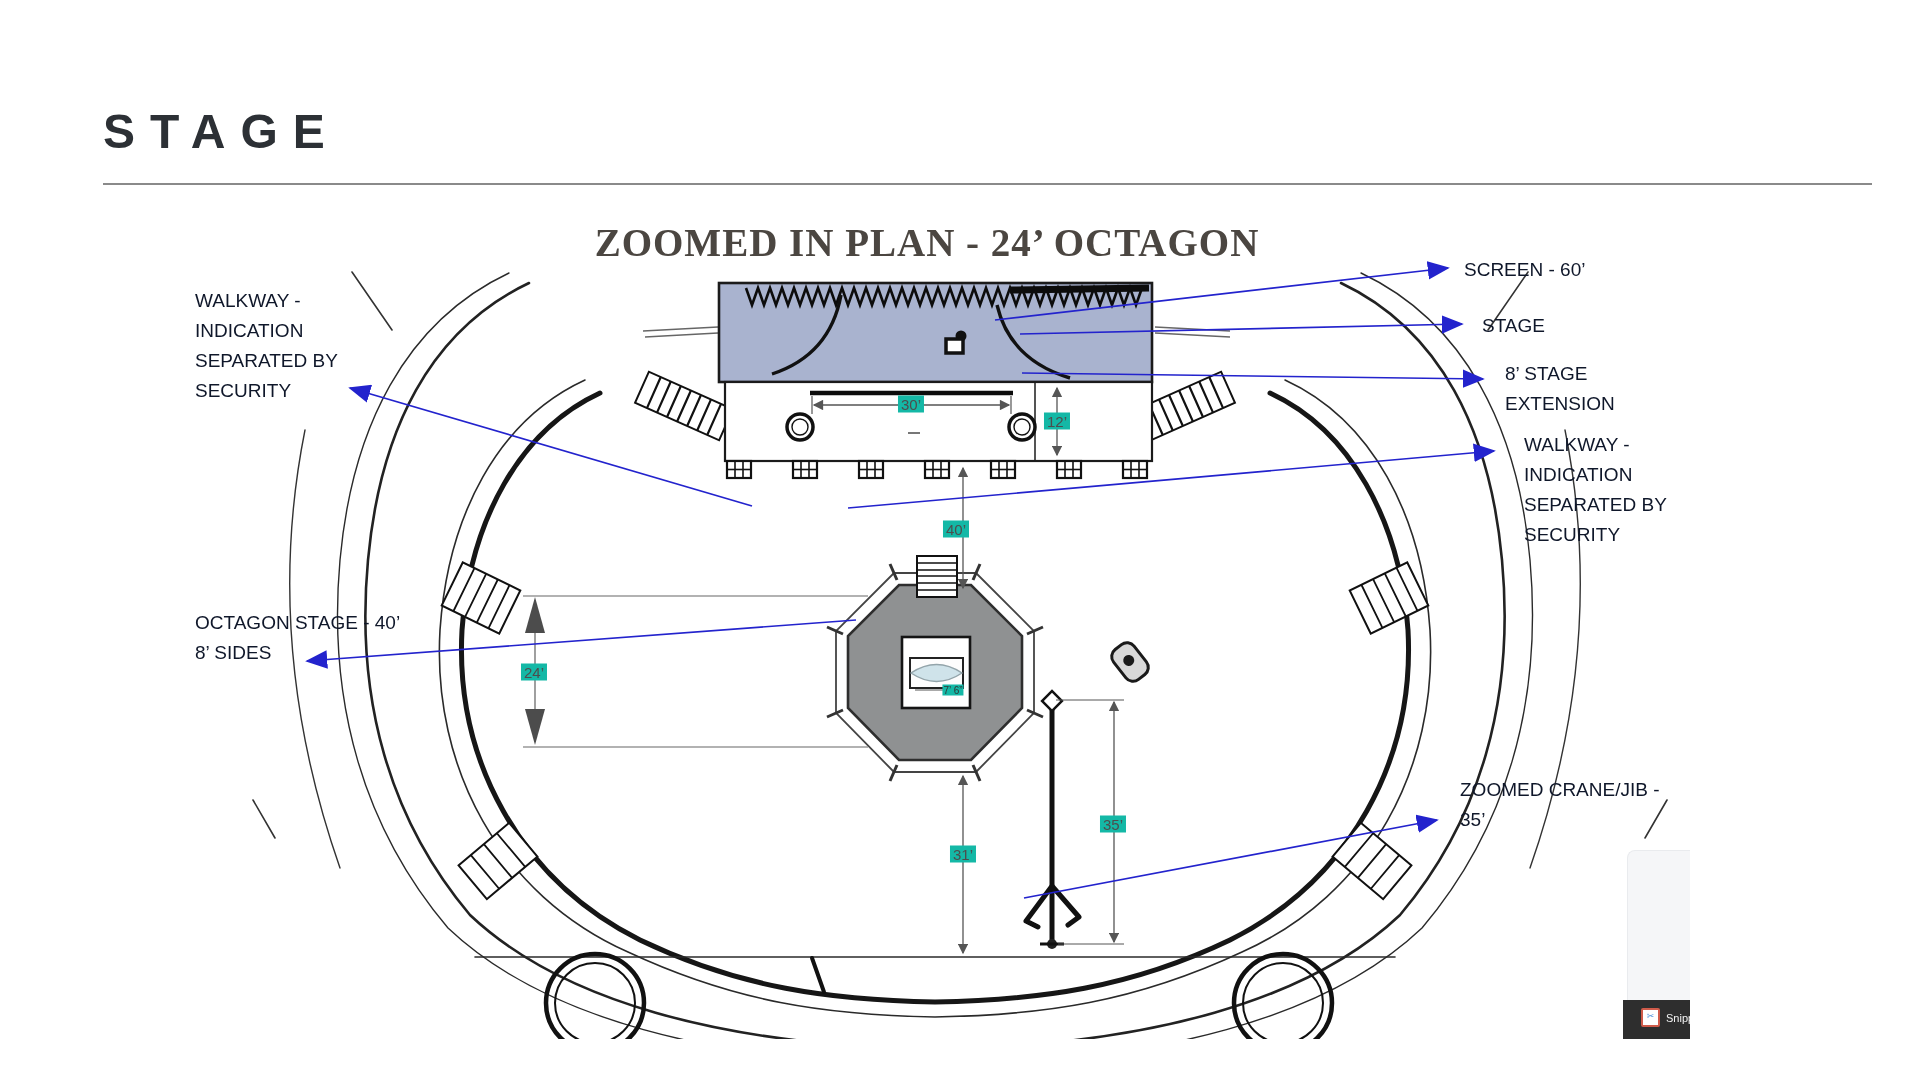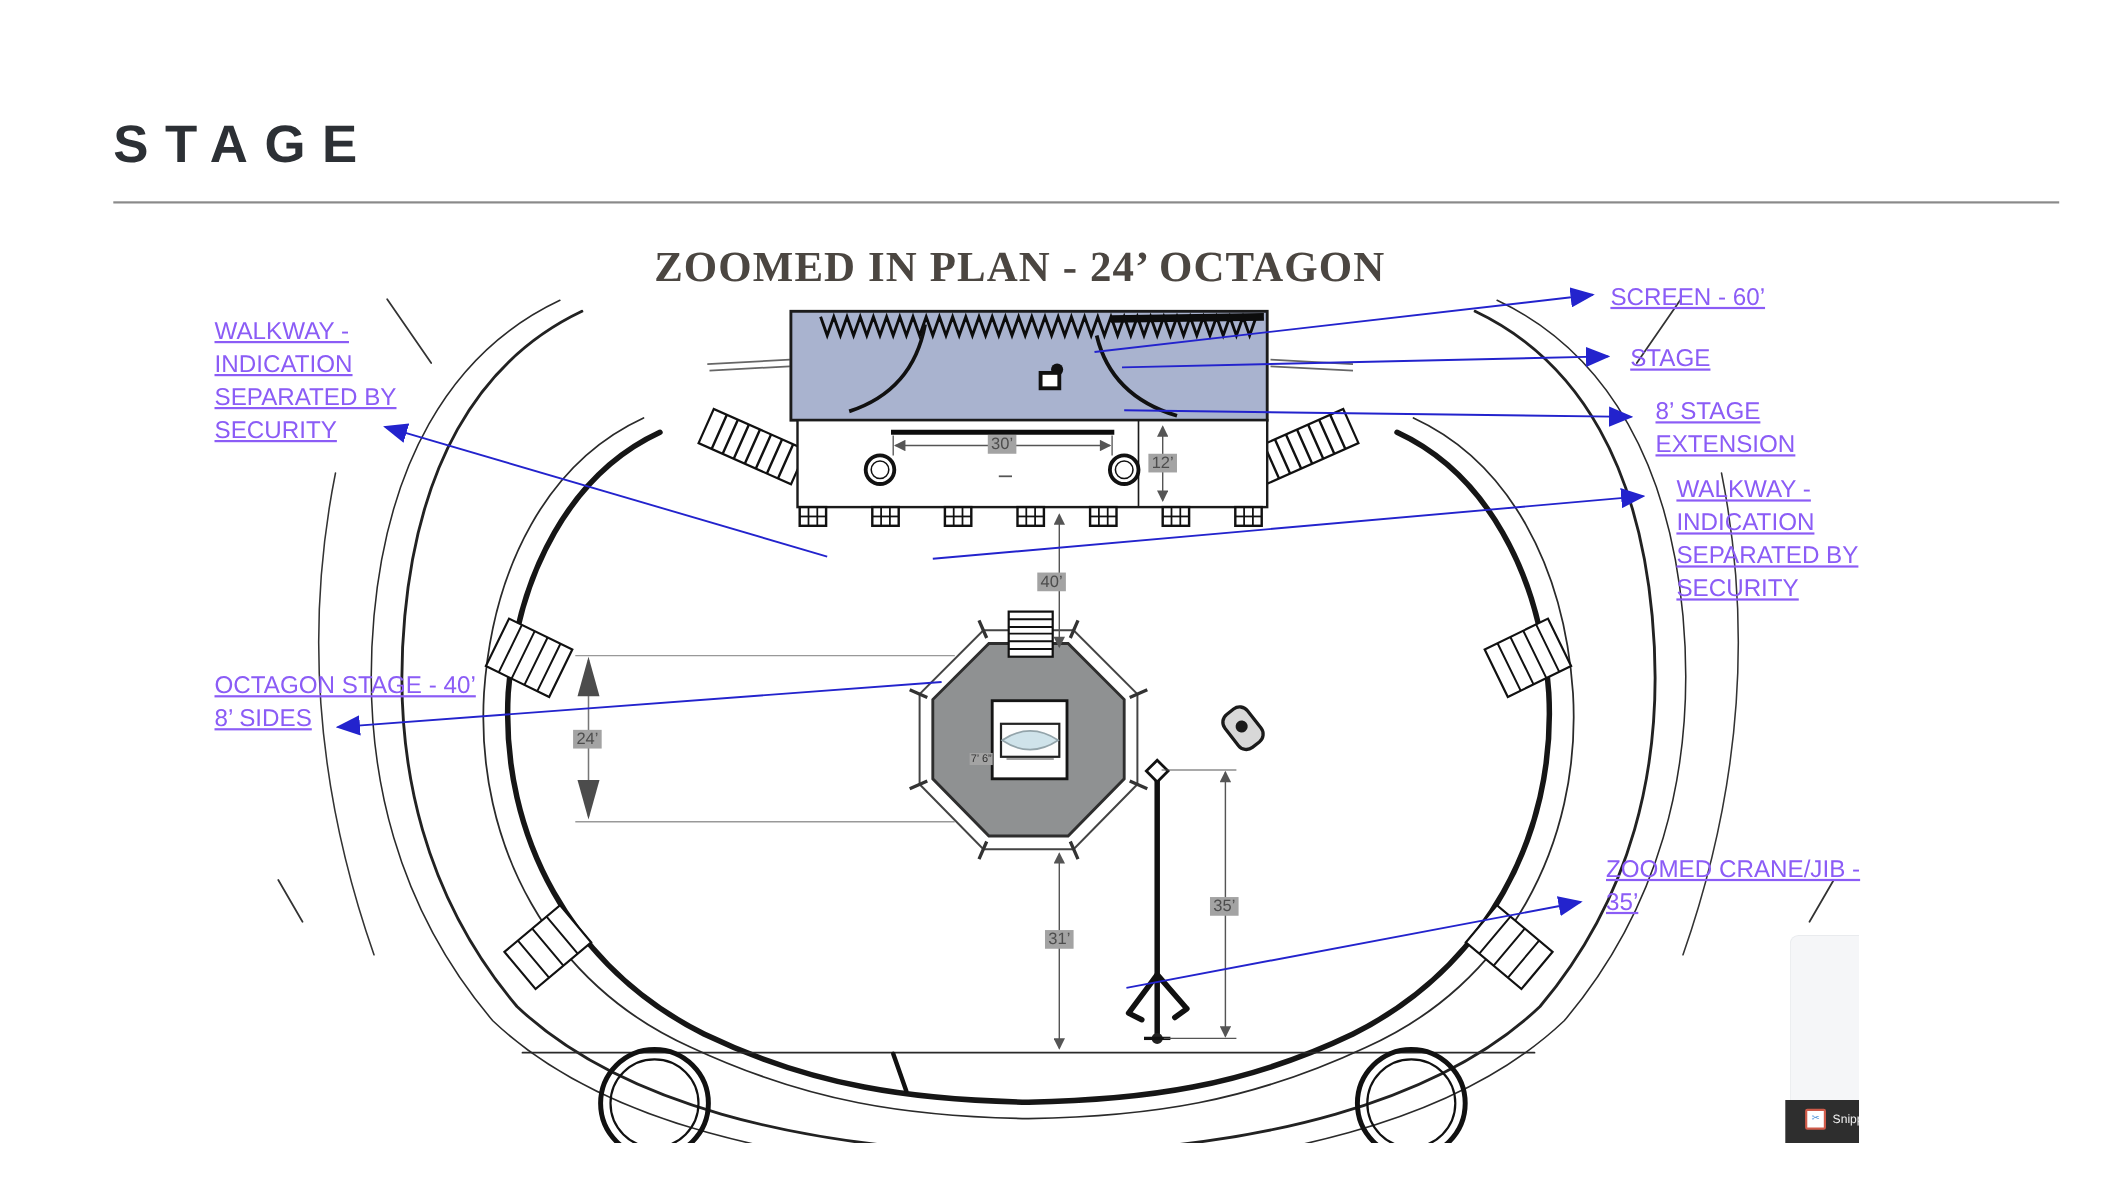--- a/index.html
+++ b/index.html
@@ -5,23 +5,23 @@
   html,body{margin:0;padding:0;background:#fff;}
   #slide{position:relative;width:1920px;height:1039px;background:#fff;overflow:hidden;
          font-family:"Liberation Sans",sans-serif;}
   #art{position:absolute;left:0;top:0;width:1920px;height:1080px;}
   .heading{position:absolute;left:103px;top:104px;font-size:48px;font-weight:800;
            letter-spacing:15px;color:#2c3035;}
   .rule{position:absolute;left:103px;top:183px;width:1769px;height:2px;background:#8a8a8a;}
   .plan-title{position:absolute;left:927px;top:220px;transform:translateX(-50%);
               font-family:"Liberation Serif",serif;font-size:39px;font-weight:700;
               color:#4b4641;letter-spacing:1px;white-space:nowrap;}
-  .ann{position:absolute;font-size:22px;line-height:30px;color:#8b5cf6;white-space:nowrap;text-decoration:underline;}
+  .ann{position:absolute;font-size:19px;line-height:30px;color:#0f172a;white-space:nowrap;}
   .ann span{display:block;}
-  .dim{position:absolute;transform:translate(-50%,-50%);background:#a3a3a3;padding:0 3px;
+  .dim{position:absolute;transform:translate(-50%,-50%);background:#14b8a6;padding:0 3px;
        font-size:15px;color:#4d4d4d;white-space:nowrap;}
   .dim-xs{font-size:10px;padding:0 1px;color:#333;}
   .panel-light{position:absolute;left:1627px;top:850px;width:62px;height:150px;
                background:#f5f6f8;border:1px solid #e9ebee;border-right:none;
                border-radius:8px 0 0 0;}
   .panel-dark{position:absolute;left:1623px;top:1000px;width:67px;height:80px;
               background:#2e2e2e;overflow:hidden;}
   .snip-row{position:absolute;left:18px;top:8px;display:flex;align-items:center;gap:6px;}
   .snip-icon{width:15px;height:15px;background:#fff;border:2px solid #cf5b4a;border-radius:2px;
              font-size:9px;line-height:13px;text-align:center;color:#4a90d9;flex:0 0 auto;}
@@ -252,21 +252,21 @@
     <span>ZOOMED CRANE/JIB -</span>
     <span>35’</span>
   </div>
 
   <div class="dim" style="left:911px;top:404px">30’</div>
   <div class="dim" style="left:1057px;top:421px">12’</div>
   <div class="dim" style="left:534px;top:672px">24’</div>
   <div class="dim" style="left:956px;top:529px">40’</div>
   <div class="dim" style="left:963px;top:854px">31’</div>
   <div class="dim" style="left:1113px;top:824px">35’</div>
-  <div class="dim dim-xs" style="left:892px;top:690px">7’ 6”</div>
+  <div class="dim dim-xs" style="left:953px;top:690px">7’ 6”</div>
 
   <div class="panel-light"></div>
   <div class="panel-dark">
     <div class="snip-row">
       <div class="snip-icon">✂</div>
       <div class="snip-label">Snippi</div>
     </div>
     <div class="snip-row2">Screensh</div>
   </div>
 

